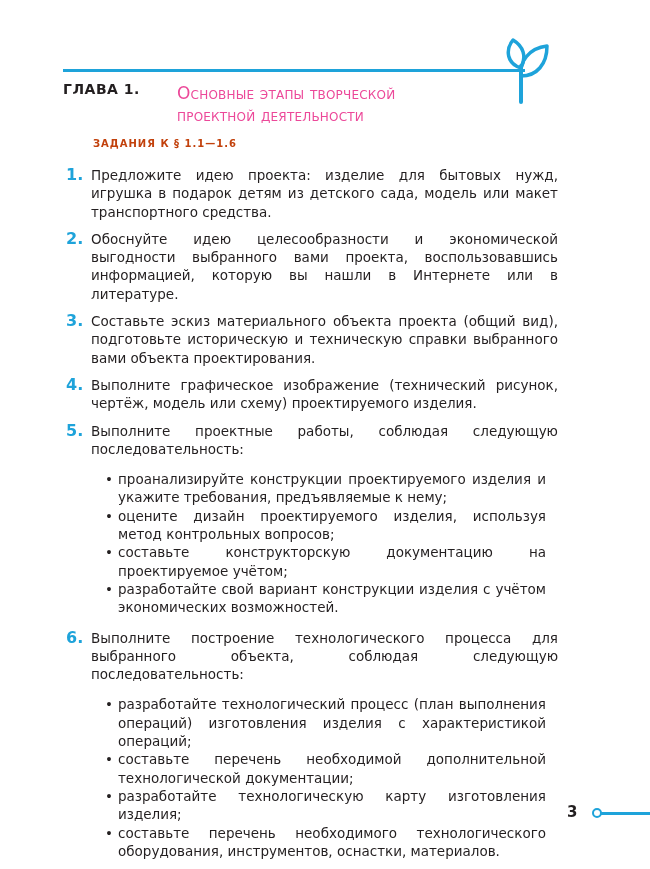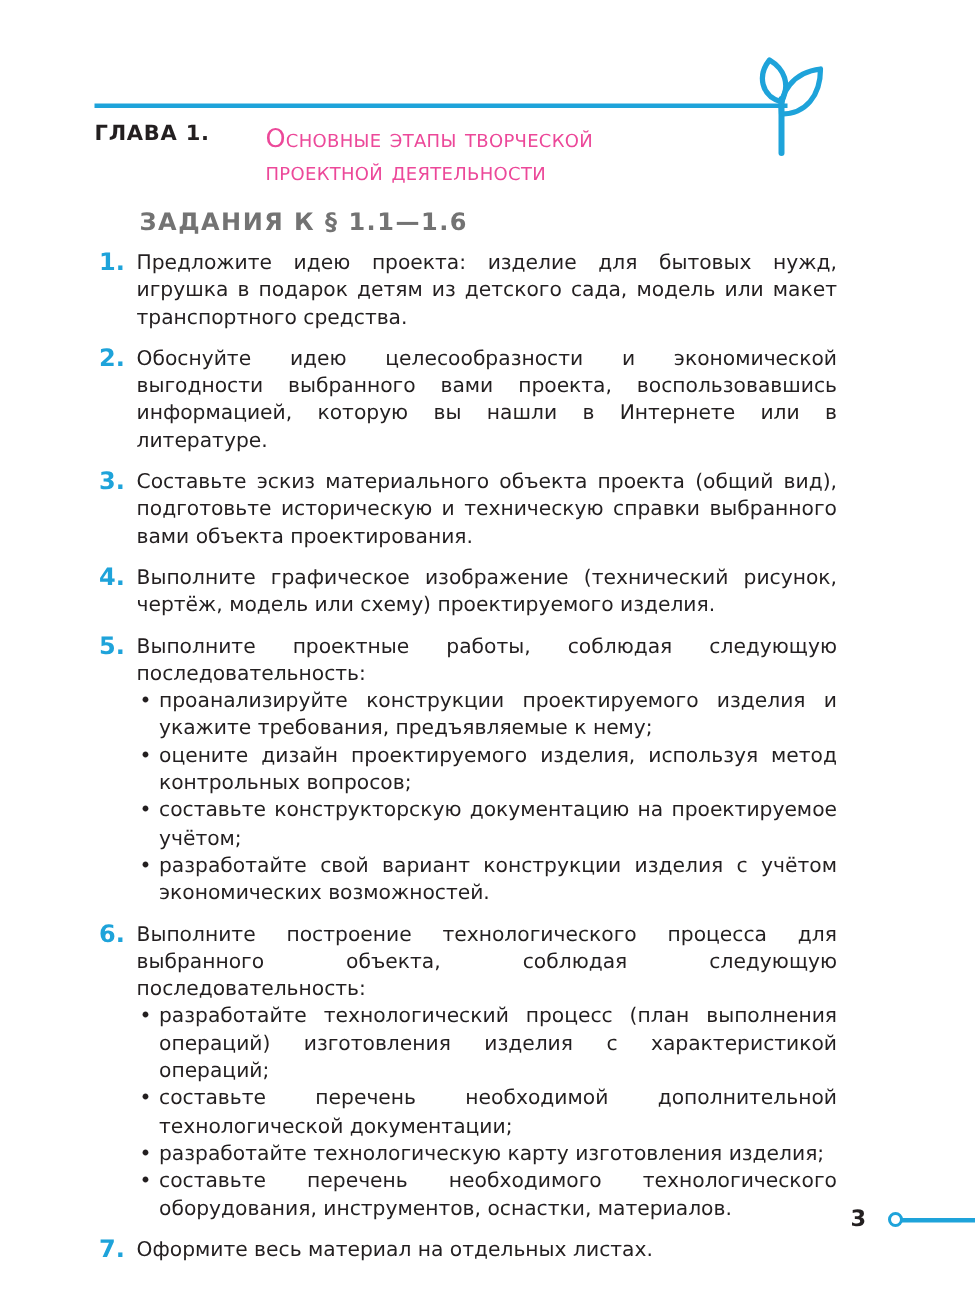--- a/index.html
+++ b/index.html
@@ -4,27 +4,27 @@
 <style>
   html, body { margin:0; padding:0; background:#ffffff; }
   body { width:650px; height:869px; position:relative; overflow:hidden;
          font-family:"DejaVu Sans", sans-serif; color:#231f20; }
   .top-rule { position:absolute; left:63px; top:69px; width:462px; height:3px; background:#1ea3da; }
   .sprout { position:absolute; left:497px; top:38px; }
   .chapter-label { position:absolute; left:63px; top:81px; font-weight:bold; font-size:14px;
                    letter-spacing:0.5px; color:#231f20; }
   .chapter-title { position:absolute; left:177px; top:82px; font-size:17px; line-height:22px;
                    color:#ec4899; font-variant:small-caps; letter-spacing:0.2px; }
-  .section-heading { position:absolute; left:93px; top:138px; font-weight:bold; font-size:16px;
-                     color:#737373; letter-spacing:1px; }
+  .section-heading { position:absolute; left:93px; top:138px; font-weight:bold; font-size:10px;
+                     color:#c2410c; letter-spacing:1px; }
   .tasks { position:absolute; left:66px; top:166px; width:492px; }
   .task { position:relative; padding-left:25px; margin-bottom:9px; font-size:13.5px;
           line-height:18.3px; text-align:justify; }
   .task-num { position:absolute; left:0; top:0; font-weight:bold; font-size:16px; color:#1ea3da; }
-  .bullets { list-style:none; margin:0; padding:0; }
+  .bullets { list-style:none; margin:12px; padding:0; }
   .bullets li { position:relative; padding-left:15px; }
   .bullets li::before { content:"•"; position:absolute; left:2px; top:0; }
   .footer-num { position:absolute; left:567px; top:803px; font-weight:bold; font-size:15px; color:#231f20; }
   .footer-dot { position:absolute; left:592px; top:808px; width:6px; height:6px; border:2.5px solid #1ea3da;
                 border-radius:50%; background:#fff; }
   .footer-line { position:absolute; left:600px; top:812px; width:50px; height:3px; background:#1ea3da; }
 </style>
 </head>
 <body>
 

